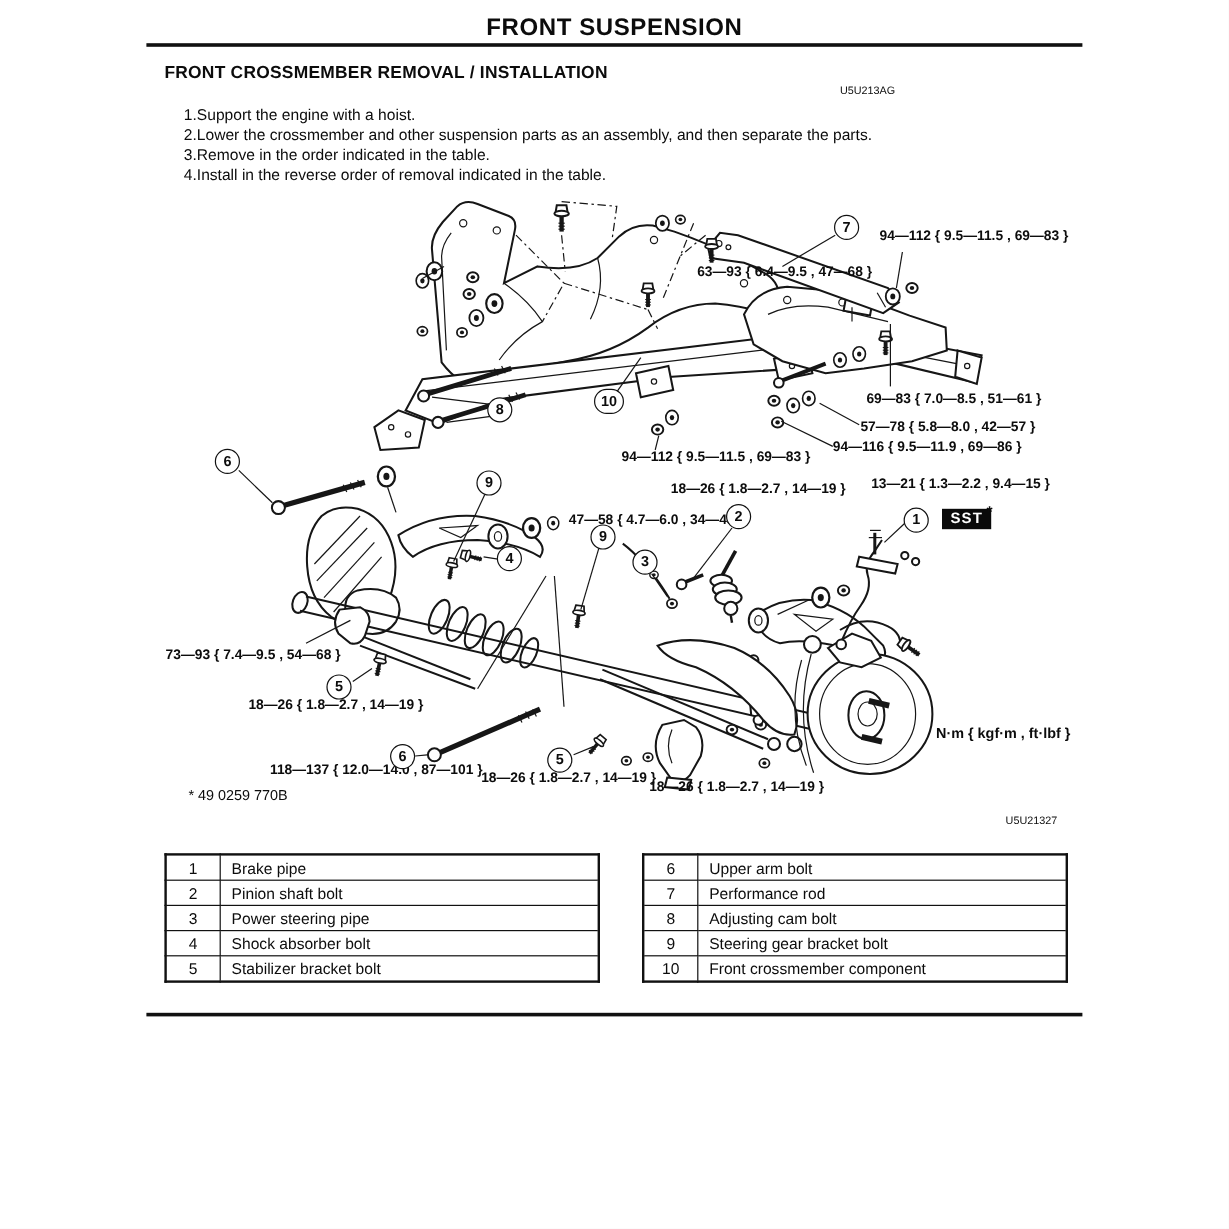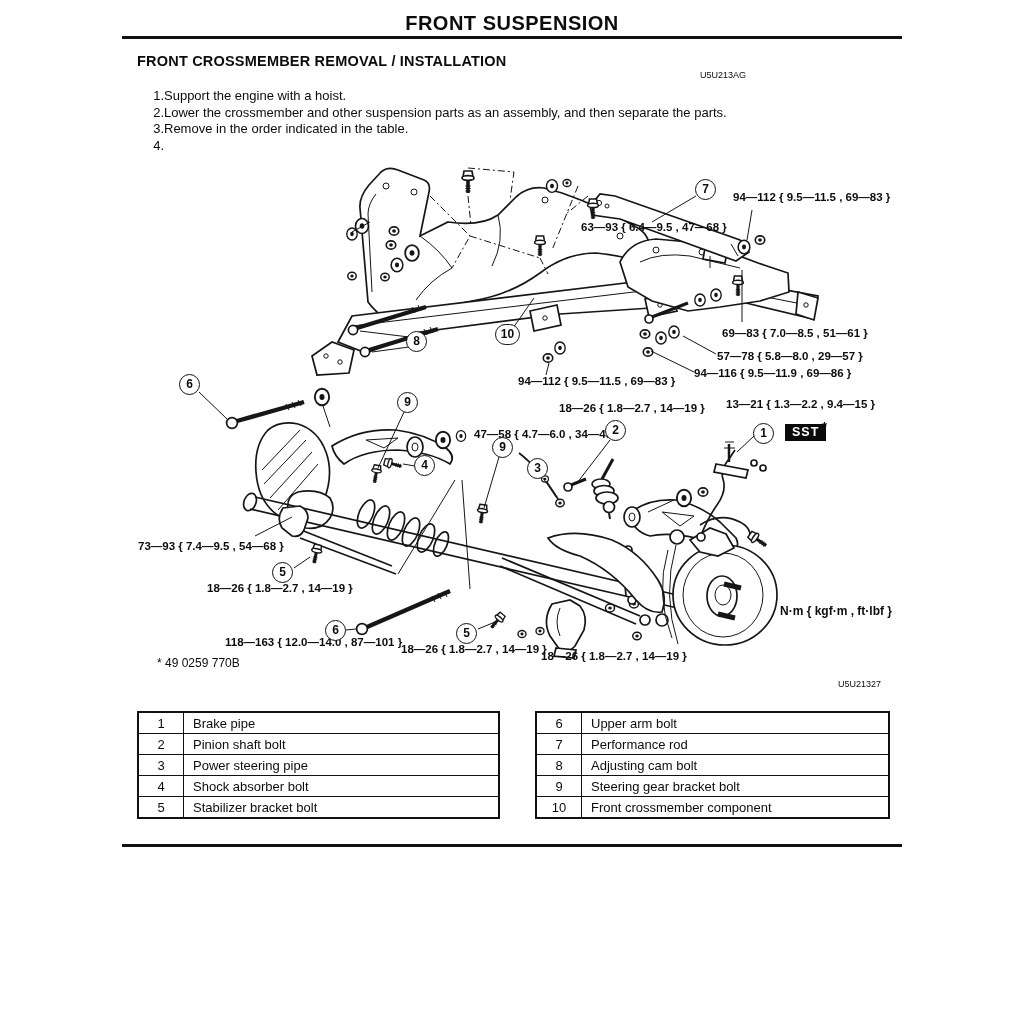--- a/index.html
+++ b/index.html
@@ -55,20 +55,21 @@
     <div class="step">
         <span class="no">2.</span>
         <span>Lower the crossmember and other suspension parts as an assembly, and then separate the parts.</span>
       </div>
     <div class="step">
         <span class="no">3.</span>
         <span>Remove in the order indicated in the table.</span>
       </div>
     <div class="step">
         <span class="no">4.</span>
+        <span>Install in the reverse order of removal indicated in the table.</span>
       </div>
   </div>
 
   <svg width="1024" height="1024" viewBox="0 0 1024 1024">
     <defs>
       <g id="washer">
           <ellipse rx="6.5" ry="7.5" class="pt"></ellipse>
           <ellipse rx="2.3" ry="2.7" fill="#161616"></ellipse>
         </g>
       <g id="nut">
@@ -329,29 +330,29 @@
       <line x1="478" y1="629" x2="495" y2="622" class="ln"></line>
       <line x1="546" y1="375" x2="549" y2="363" class="ln"></line>
       <line x1="694" y1="372" x2="651" y2="351" class="ln"></line>
       <line x1="716" y1="354" x2="683" y2="336" class="ln"></line>
     </g>
   </svg>
 
   <div class="tq" style="left:733px;top:191px">94—112 { 9.5—11.5 , 69—83 }</div>
   <div class="tq" style="left:581px;top:221px">63—93 { 6.4—9.5 , 47—68 }</div>
   <div class="tq" style="left:722px;top:327px">69—83 { 7.0—8.5 , 51—61 }</div>
-  <div class="tq" style="left:717px;top:350px">57—78 { 5.8—8.0 , 29—57 }</div>
+  <div class="tq" style="left:717px;top:350px">57—78 { 5.8—8.0 , 42—57 }</div>
   <div class="tq" style="left:694px;top:367px">94—116 { 9.5—11.9 , 69—86 }</div>
   <div class="tq" style="left:518px;top:375px">94—112 { 9.5—11.5 , 69—83 }</div>
   <div class="tq" style="left:559px;top:402px">18—26 { 1.8—2.7 , 14—19 }</div>
   <div class="tq" style="left:726px;top:398px">13—21 { 1.3—2.2 , 9.4—15 }</div>
   <div class="tq" style="left:474px;top:428px">47—58 { 4.7—6.0 , 34—43 }</div>
   <div class="tq" style="left:138px;top:540px">73—93 { 7.4—9.5 , 54—68 }</div>
   <div class="tq" style="left:207px;top:582px">18—26 { 1.8—2.7 , 14—19 }</div>
-  <div class="tq" style="left:225px;top:636px">118—163 { 12.0—14.0 , 87—101 }</div>
+  <div class="tq" style="left:225px;top:636px">118—137 { 12.0—14.0 , 87—101 }</div>
   <div class="tq" style="left:401px;top:643px">18—26 { 1.8—2.7 , 14—19 }</div>
   <div class="tq" style="left:541px;top:650px">18—26 { 1.8—2.7 , 14—19 }</div>
   <div class="abs" id="units-note">N·m { kgf·m , ft·lbf }</div>
 
   <div class="co" style="left:695px;top:179px">7</div>
   <div class="co" style="left:406px;top:331px">8</div>
   <div class="co wide" style="left:495px;top:324px">10</div>
   <div class="co" style="left:179px;top:374px">6</div>
   <div class="co" style="left:397px;top:392px">9</div>
   <div class="co" style="left:605px;top:420px">2</div>

